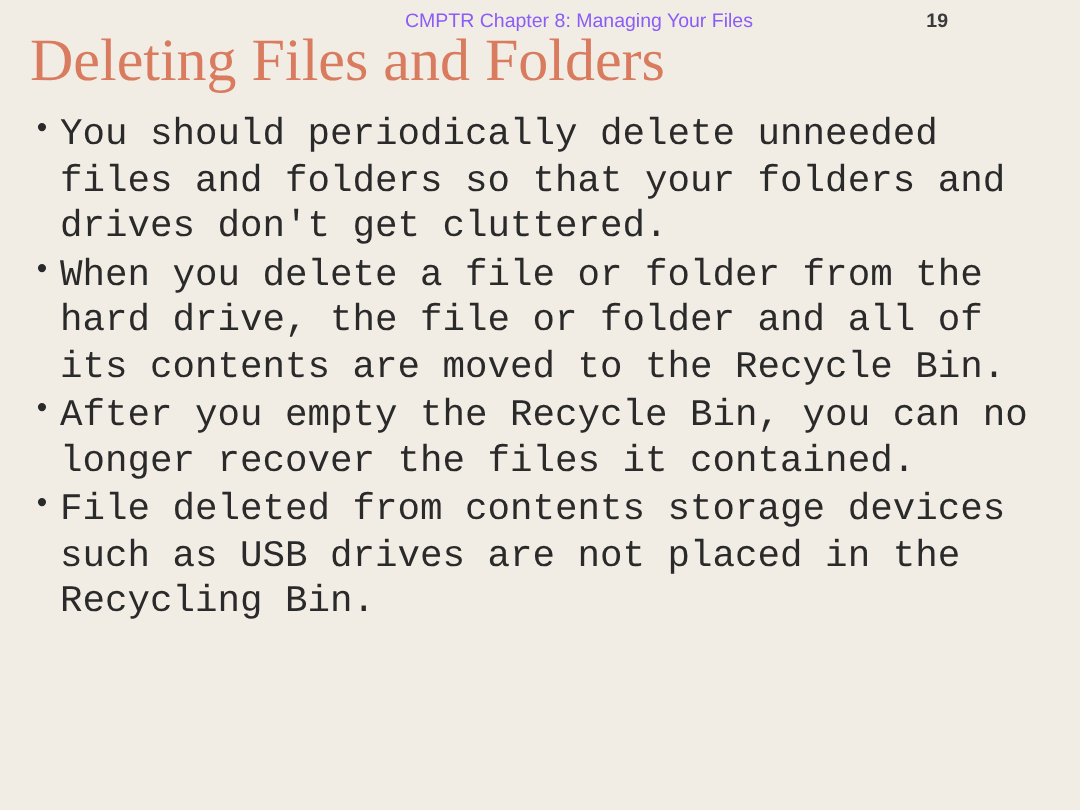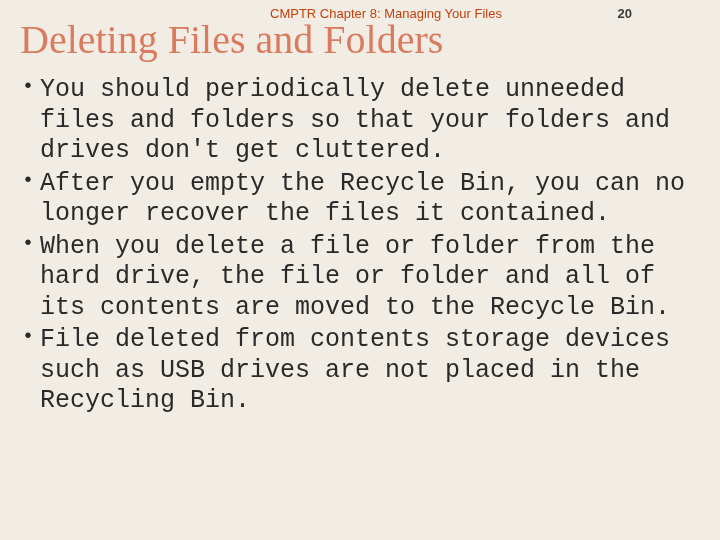--- a/index.html
+++ b/index.html
@@ -45,29 +45,29 @@
       left: 0;
       top: 0;
       font-size: 20px;
       color: #2a2a2a;
     }
     .chapter-label {
       position: absolute;
       top: 6px;
       left: 270px;
       font-size: 13px;
-      color: #c2410c;
+      color: #8b5cf6;
     }
   </style>
 </head>
 <body>
 
 <div class="chapter-label">CMPTR Chapter 8: Managing Your Files</div>
-<div class="page-num">20</div>
+<div class="page-num">19</div>
 
 <h1 class="slide-title">Deleting Files and Folders</h1>
 
 <ul class="bullets">
   <li>You should periodically delete unneeded files and folders so that your folders and drives don't get cluttered.</li>
+  <li>When you delete a file or folder from the hard drive, the file or folder and all of its contents are moved to the Recycle Bin.</li>
   <li>After you empty the Recycle Bin, you can no longer recover the files it contained.</li>
-  <li>When you delete a file or folder from the hard drive, the file or folder and all of its contents are moved to the Recycle Bin.</li>
   <li>File deleted from contents storage devices such as USB drives are not placed in the Recycling Bin.</li>
 </ul>
 
 </body></html>

